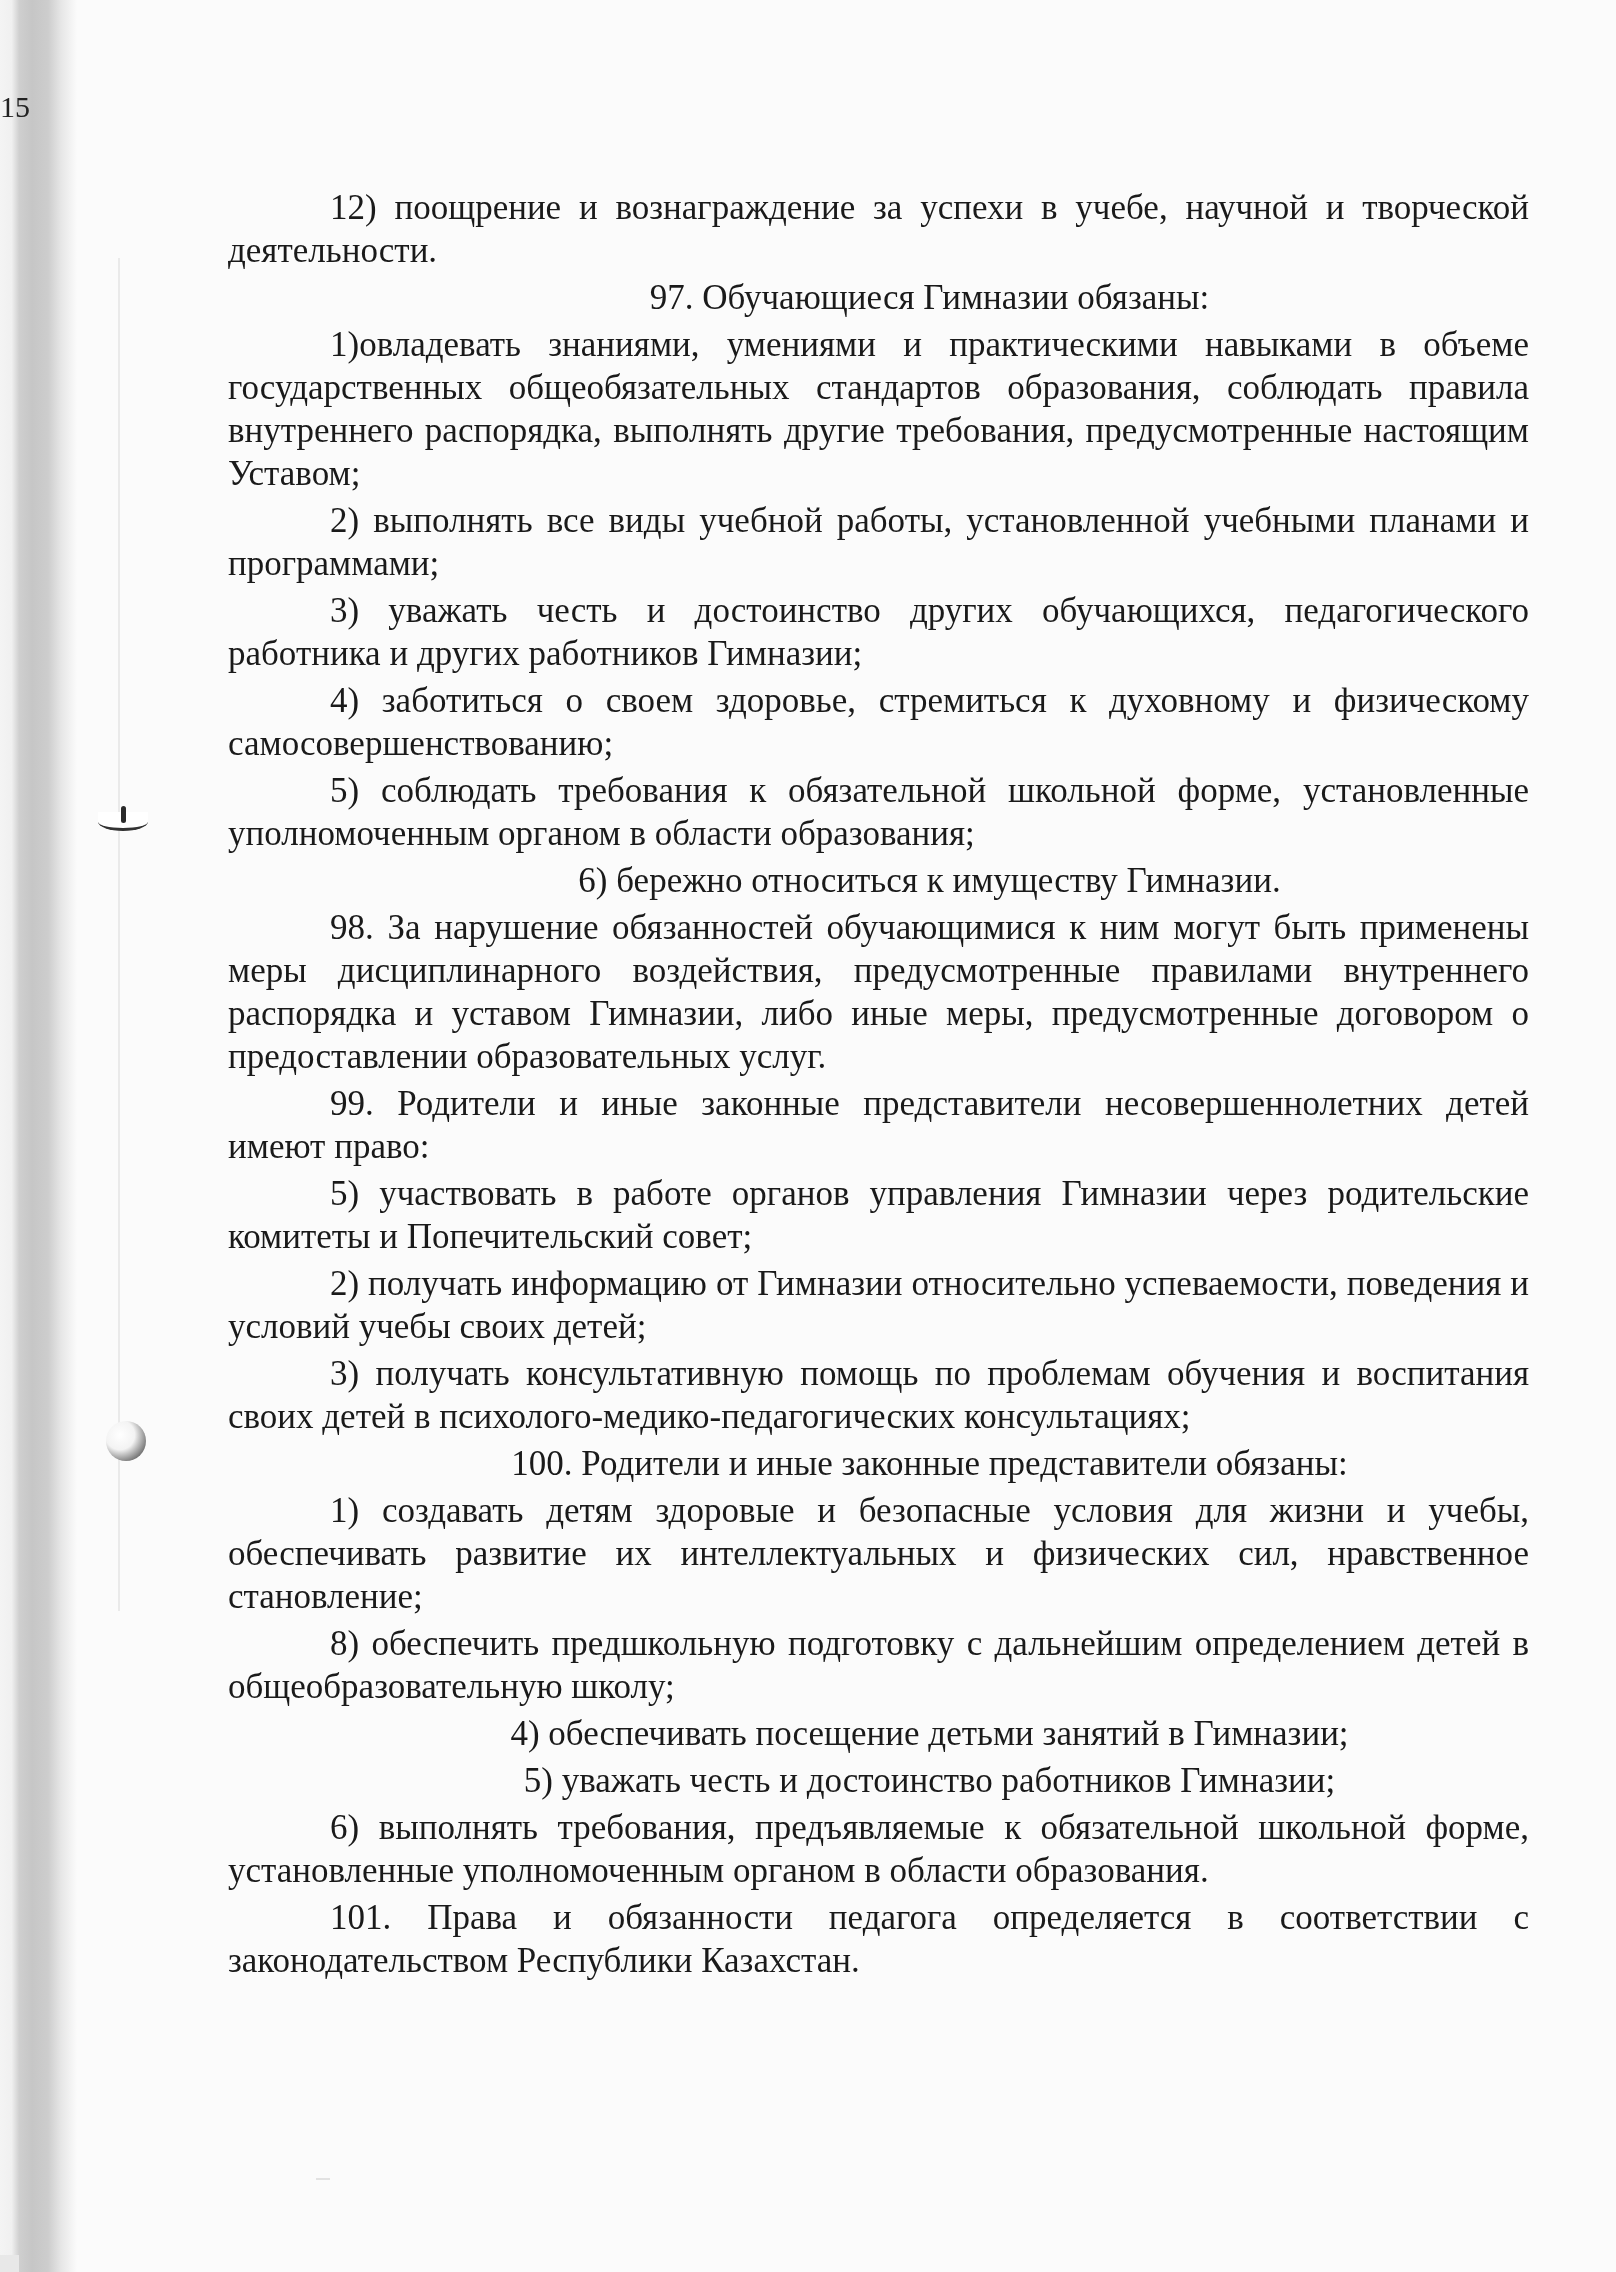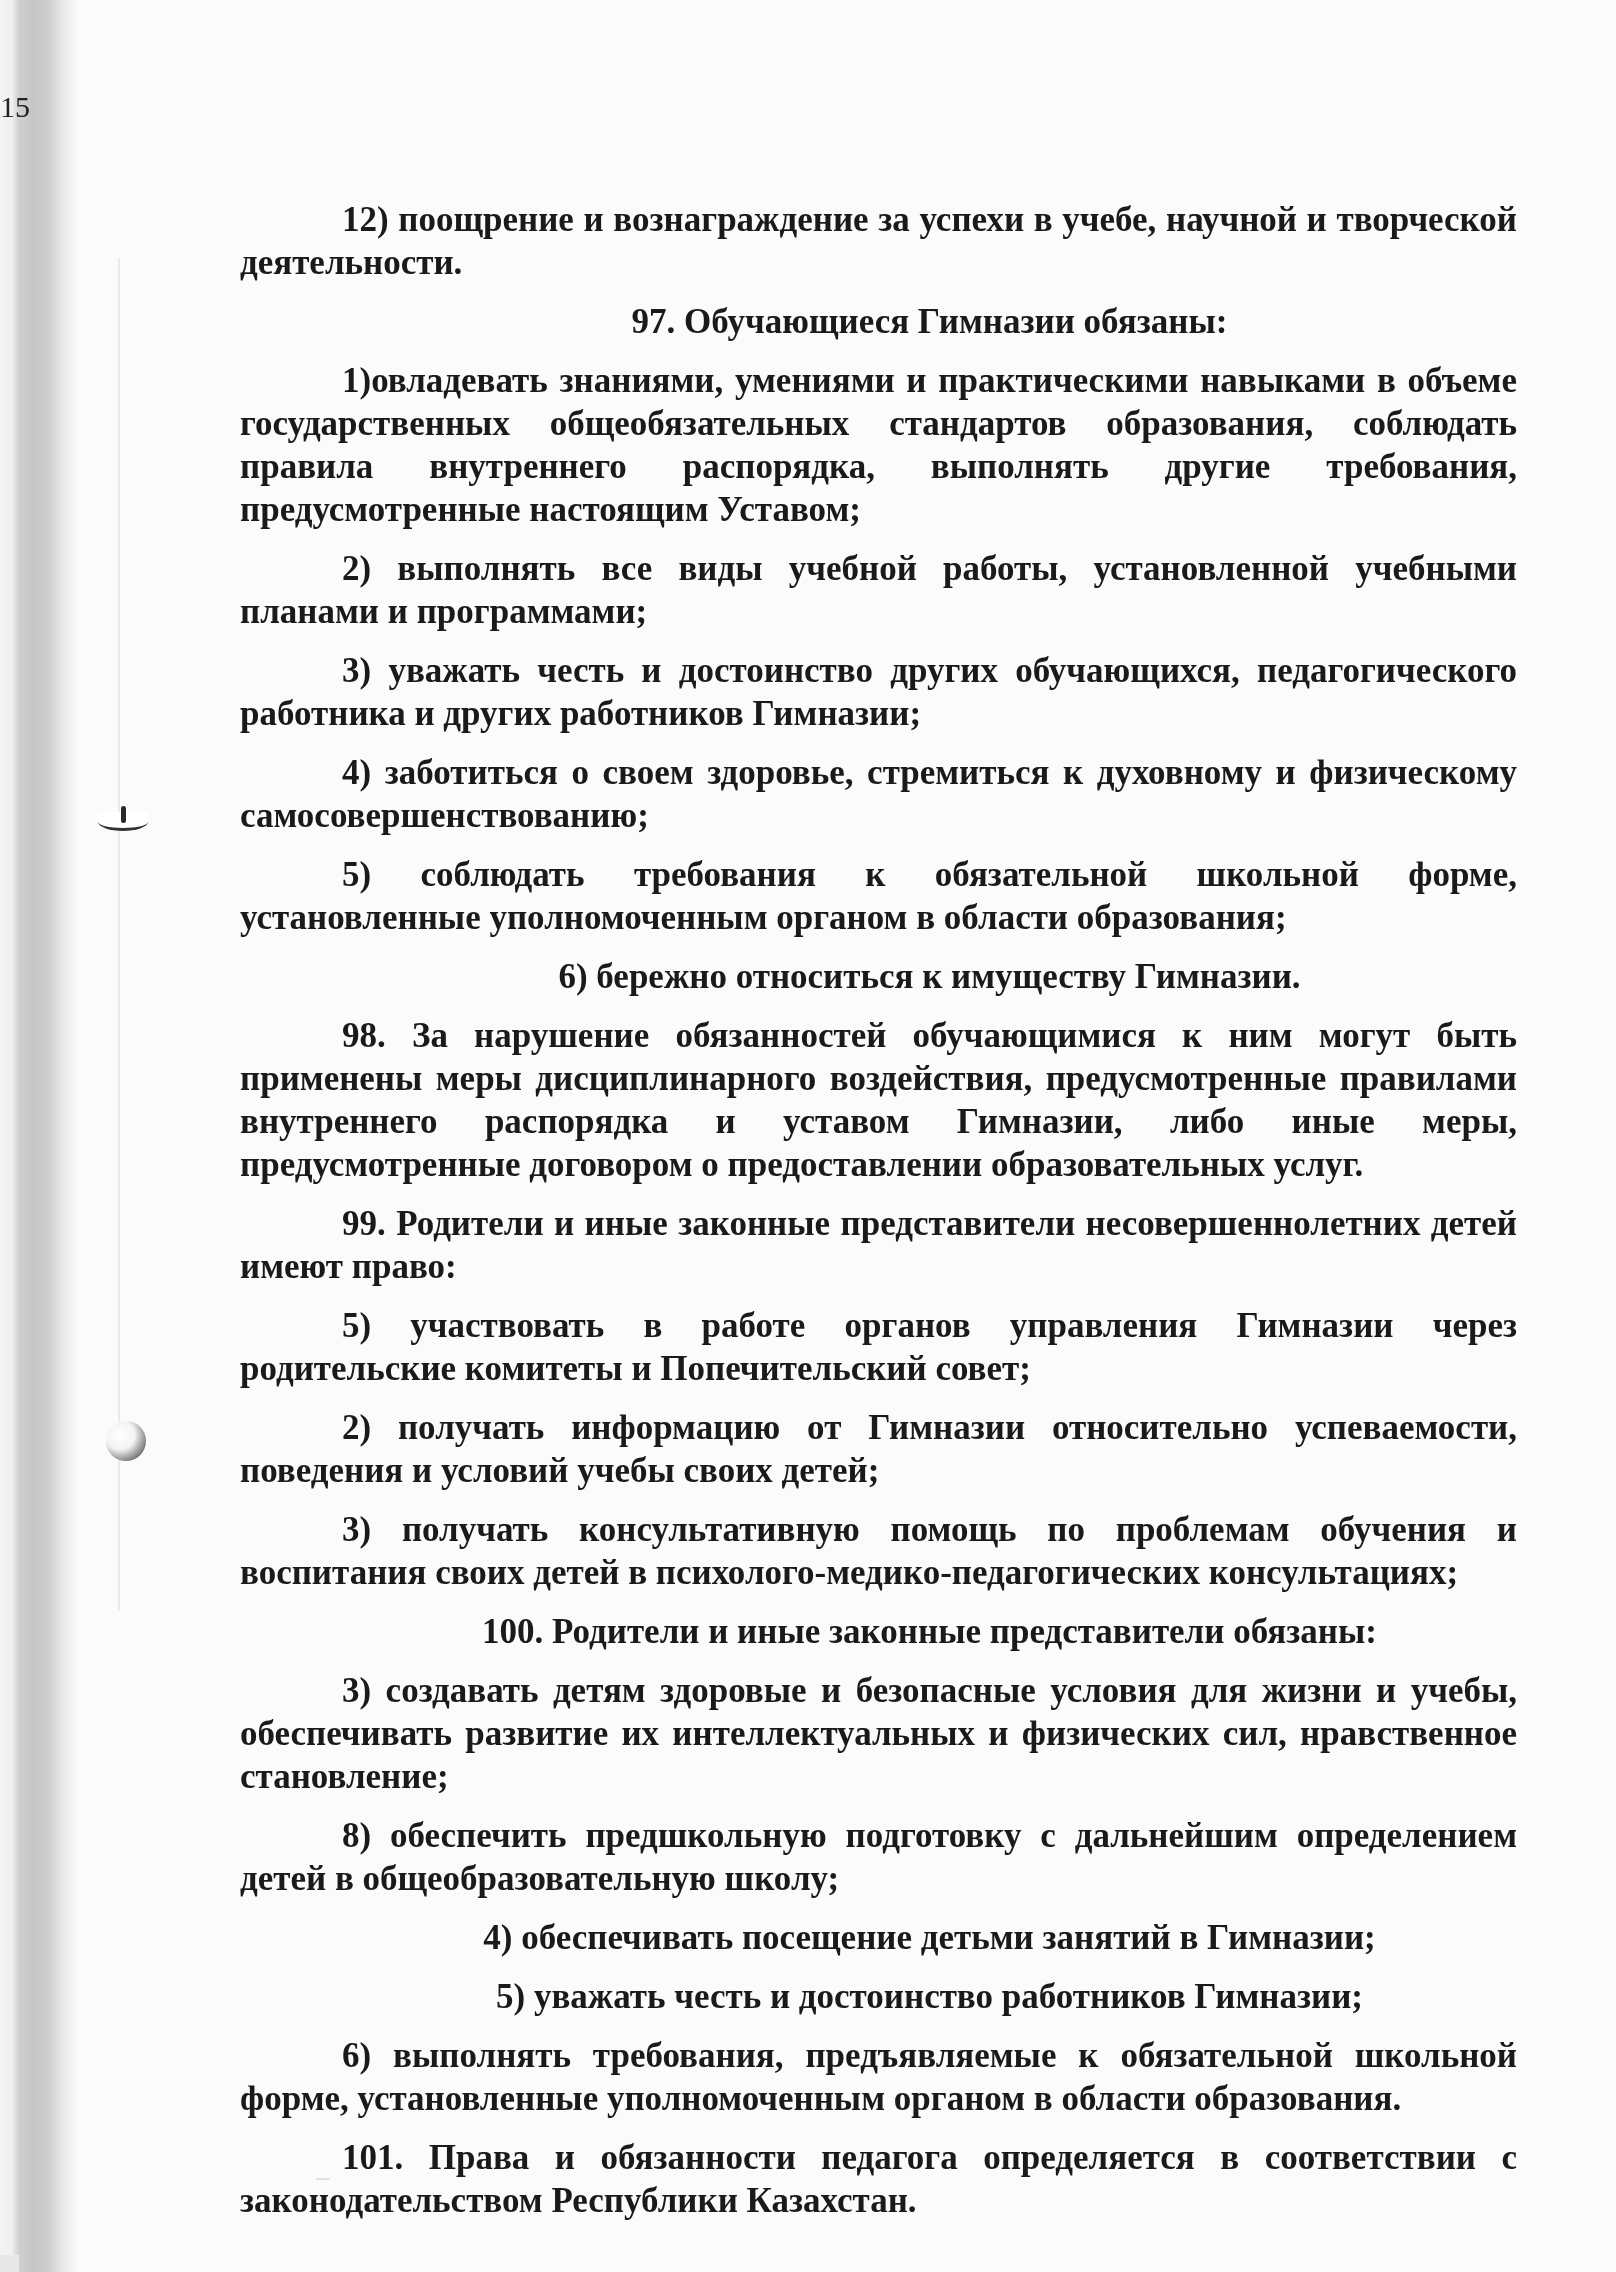--- a/index.html
+++ b/index.html
@@ -34,21 +34,21 @@
   }
   .page-number {
     position: absolute; top: 90px; left: 0; width: 1616px; text-align: left;
     font-size: 30px; color: #222;
   }
   .content {
     position: absolute; left: 224px; top: 182px; width: 1309px;
     font-size: 35px; line-height: 43px;
   }
   .para {
-    margin: 16px; text-align: justify; text-indent: 102px; font-weight: bold;
+    margin: 4px; text-align: justify; text-indent: 102px;
   }
   .para.nojust { text-align: center; }
   .faint-mark {
     position: absolute; left: 316px; top: 2178px; width: 14px; height: 1.9px; background: #e2e2e2;
   }
 </style>
 </head>
 <body>
 
 <div class="spine"></div>
@@ -69,21 +69,21 @@
   <p class="para">3) уважать честь и достоинство других обучающихся, педагогического работника и других работников Гимназии;</p>
   <p class="para">4) заботиться о своем здоровье, стремиться к духовному и физическому самосовершенствованию;</p>
   <p class="para">5) соблюдать требования к обязательной школьной форме, установленные уполномоченным органом в области образования;</p>
   <p class="para nojust">6) бережно относиться к имуществу Гимназии.</p>
   <p class="para">98. За нарушение обязанностей обучающимися к ним могут быть применены меры дисциплинарного воздействия, предусмотренные правилами внутреннего распорядка и уставом Гимназии, либо иные меры, предусмотренные договором о предоставлении образовательных услуг.</p>
   <p class="para">99. Родители и иные законные представители несовершеннолетних детей имеют право:</p>
   <p class="para">5) участвовать в работе органов управления Гимназии через родительские комитеты и Попечительский совет;</p>
   <p class="para">2) получать информацию от Гимназии относительно успеваемости, поведения и условий учебы своих детей;</p>
   <p class="para">3) получать консультативную помощь по проблемам обучения и воспитания своих детей в психолого-медико-педагогических консультациях;</p>
   <p class="para nojust">100.  Родители и иные законные представители обязаны:</p>
-  <p class="para">3) создавать детям здоровые и безопасные условия для жизни и учебы, обеспечивать развитие их интеллектуальных и физических сил, нравственное становление;</p>
+  <p class="para">1) создавать детям здоровые и безопасные условия для жизни и учебы, обеспечивать развитие их интеллектуальных и физических сил, нравственное становление;</p>
   <p class="para">8) обеспечить предшкольную подготовку с дальнейшим определением детей в общеобразовательную школу;</p>
   <p class="para nojust">4) обеспечивать посещение детьми занятий в Гимназии;</p>
   <p class="para nojust">5) уважать честь и достоинство работников Гимназии;</p>
   <p class="para">6)  выполнять требования, предъявляемые к обязательной школьной форме, установленные уполномоченным органом в области образования.</p>
   <p class="para">101.  Права и обязанности педагога определяется в соответствии с законодательством Республики Казахстан.</p>
 </div>
 
 <div class="faint-mark"></div>
 
 

